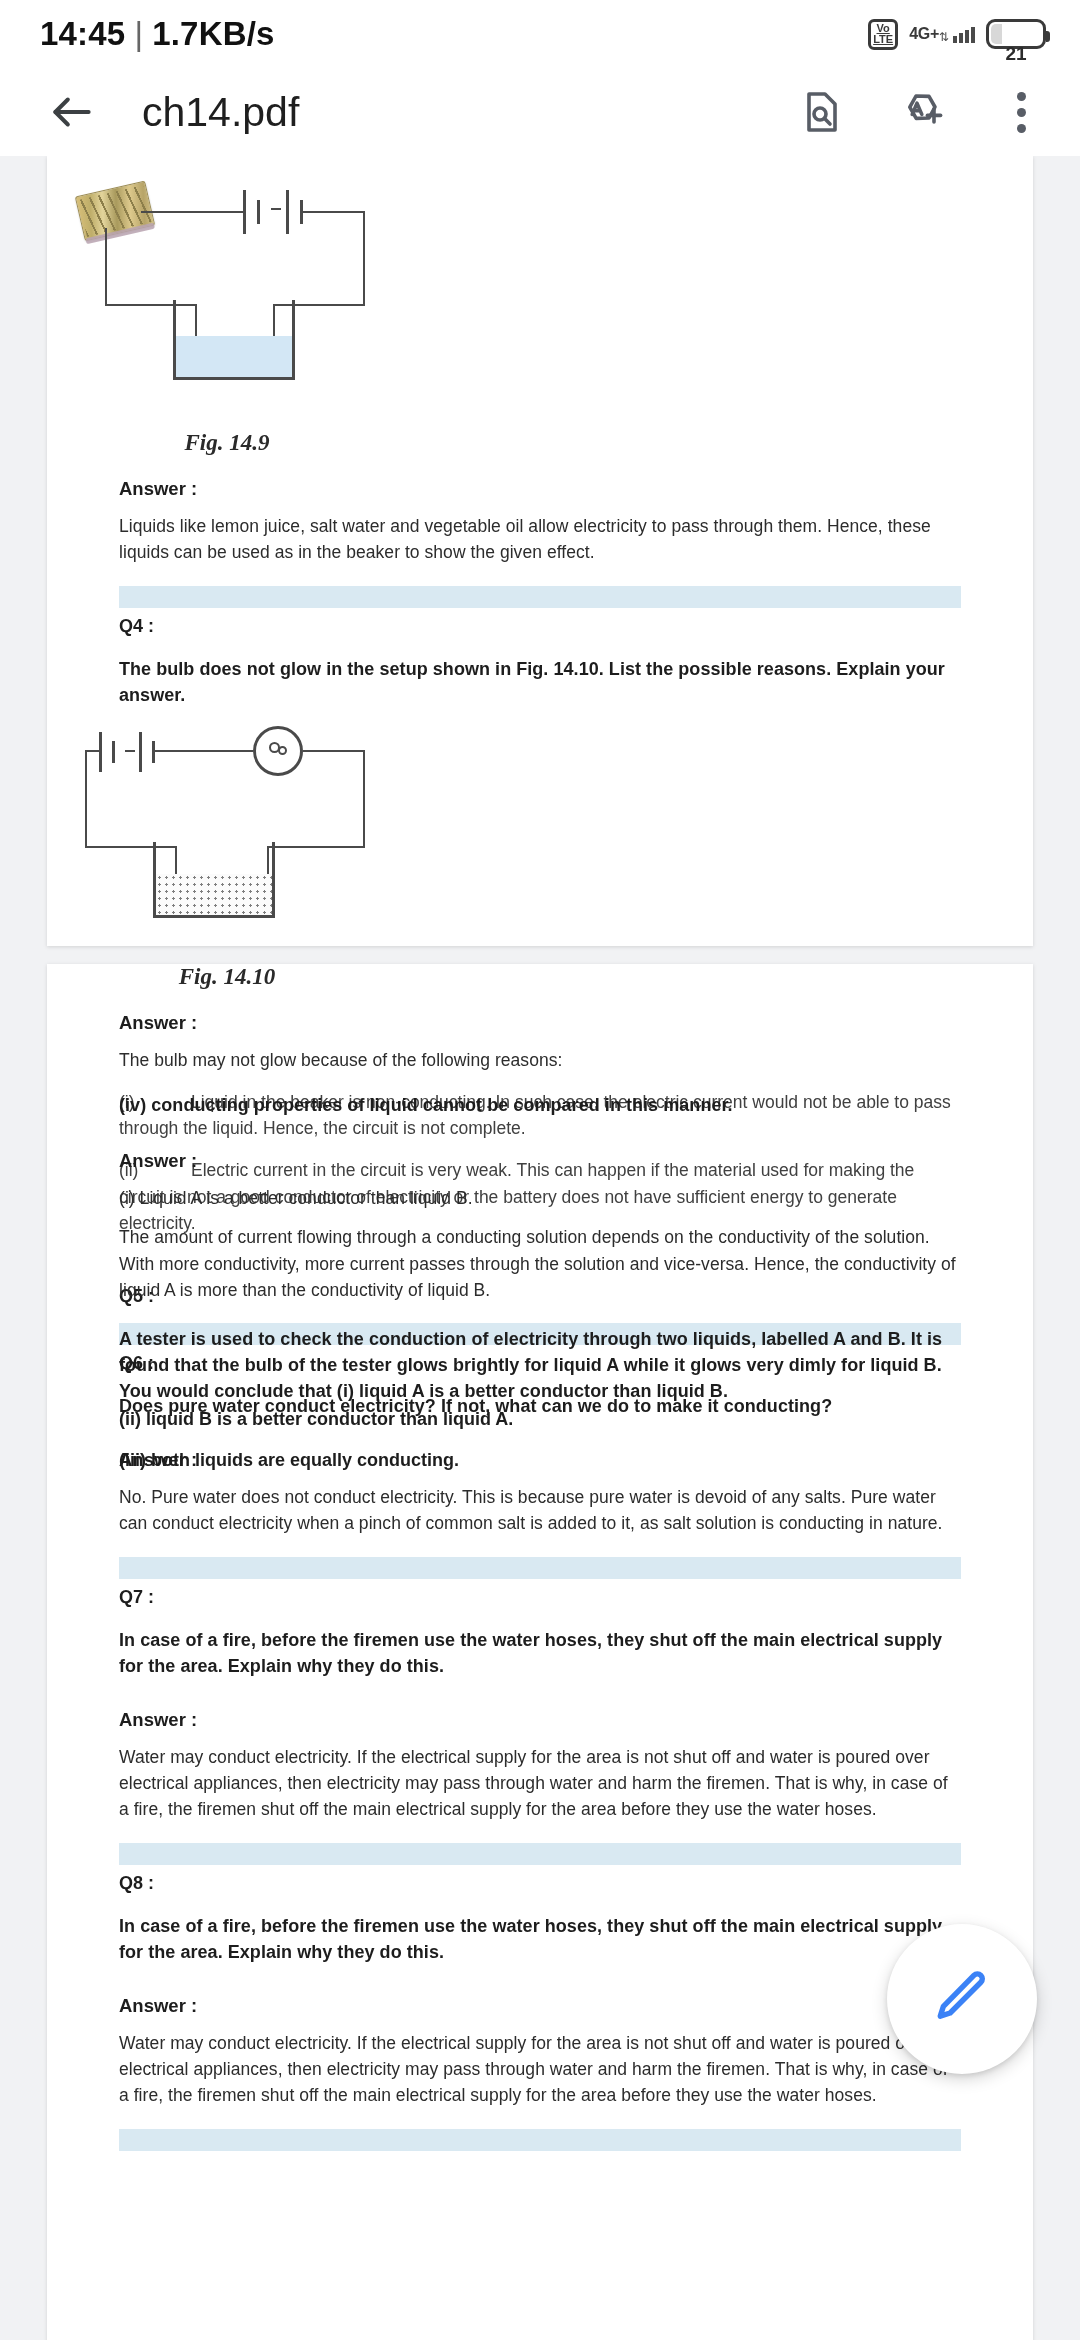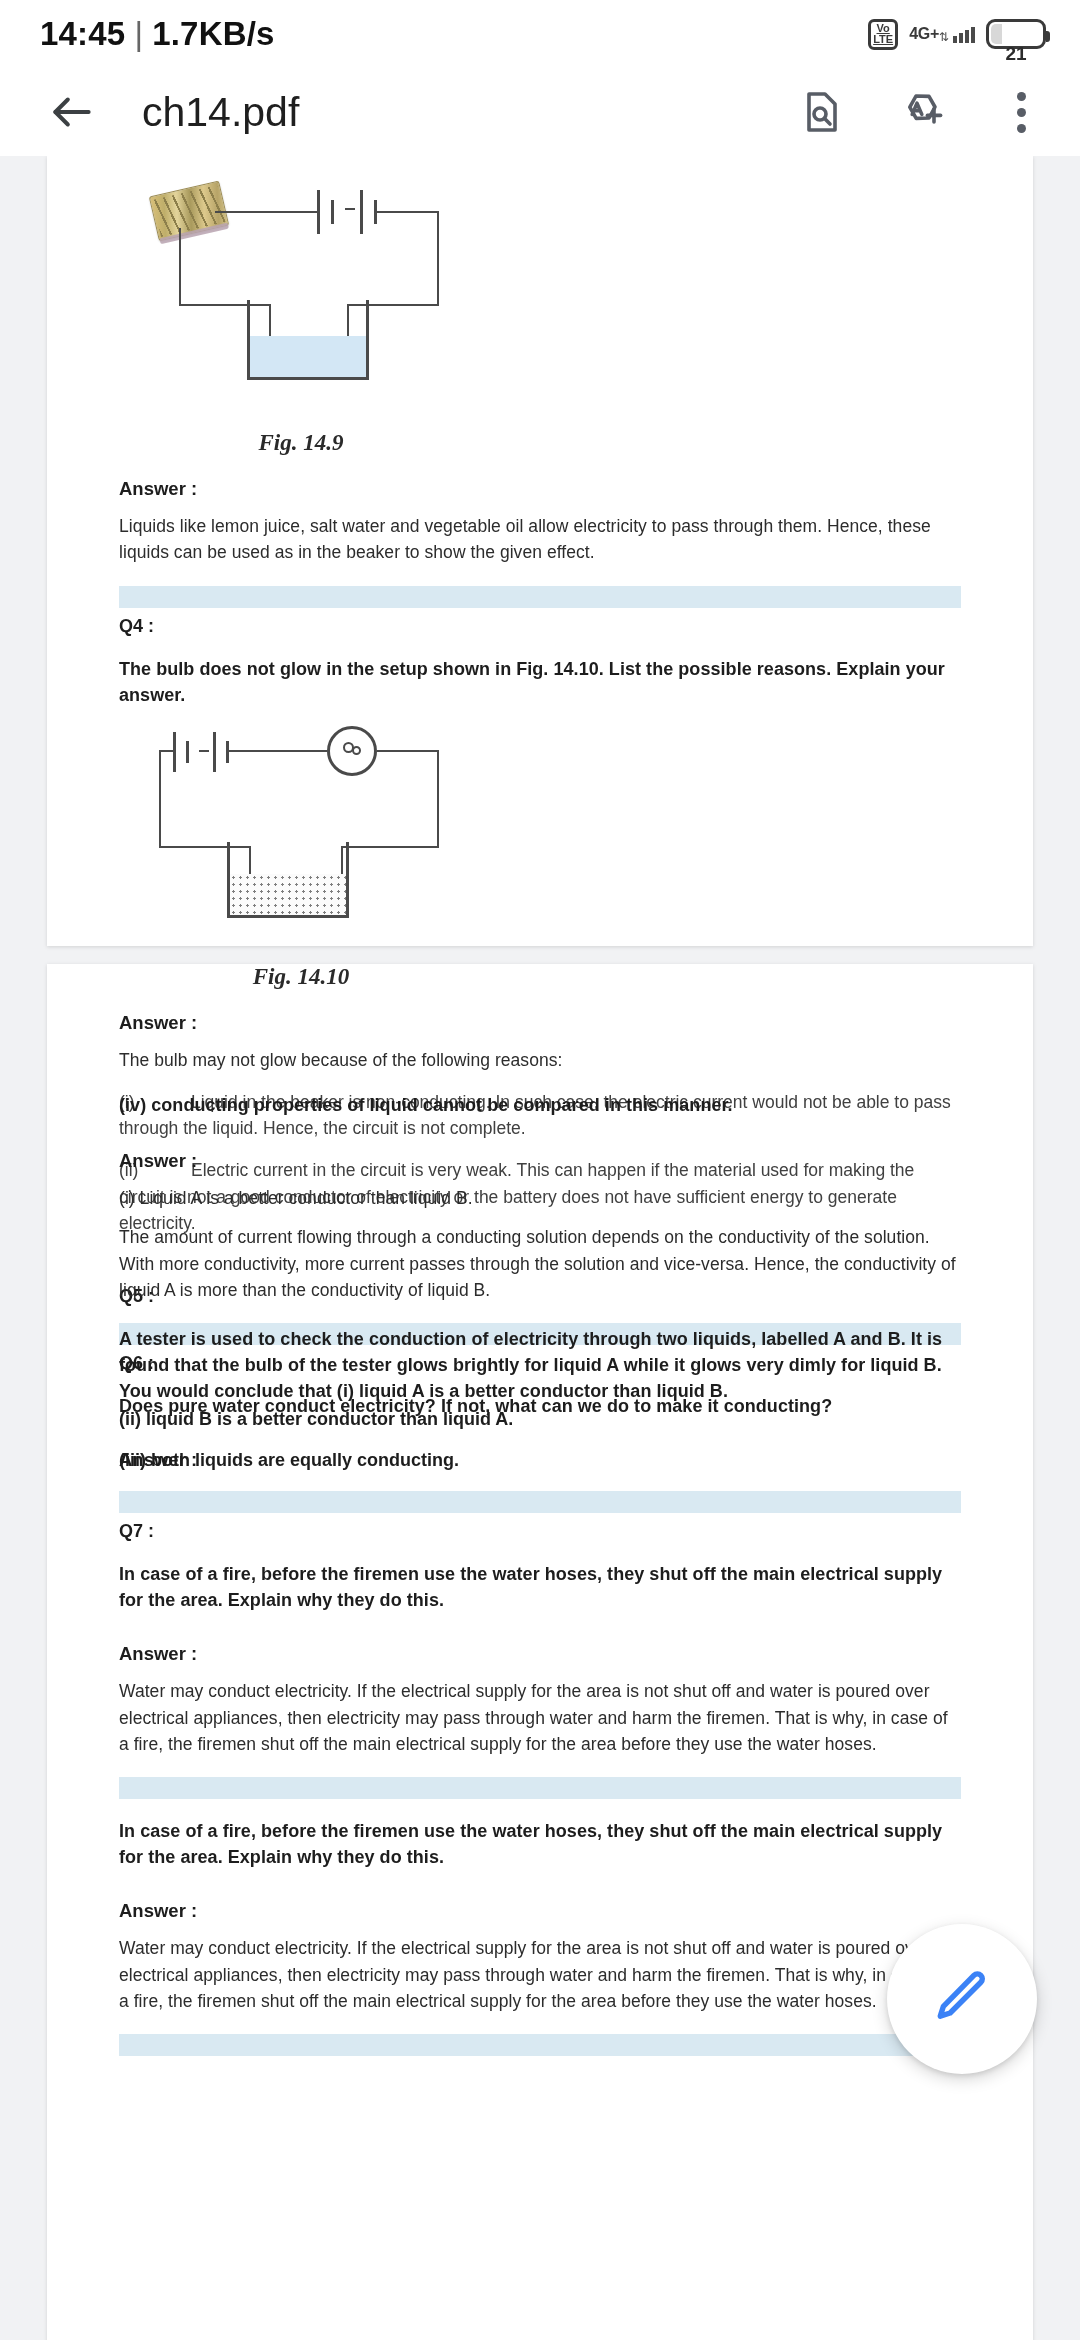--- a/index.html
+++ b/index.html
@@ -65,21 +65,21 @@
   .page{
     background:#ffffff;margin:0 47px;
     box-shadow:0 1px 4px rgba(0,0,0,.13);
   }
   .page.p1{ padding:24px 0 0; height:790px; }
   .page.p2{ margin-top:18px; padding:0; height:1420px; }
 
   .pad{ padding:0 72px 0 72px; }
 
   
-  .fig-wrap{ padding-left:74px; }
+  .fig-wrap{ }
   .figcap{ font-family:"Liberation Serif", serif; font-style:italic; font-weight:bold; font-size:23px; color:#2a2a2a; text-align:center; width:300px; margin-left:30px; }
 
   
   .ans-label{ font-size:18.5px;font-weight:bold;color:#1d1d1d;margin-top:22px; }
   .body-txt{ font-size:17.5px;color:#2c2c2c;line-height:1.5;margin-top:13px;letter-spacing:.05px; }
   .q-label{ font-size:18px;font-weight:bold;color:#1d1d1d;margin-top:8px; }
   .q-txt{ font-size:18px;font-weight:bold;color:#1d1d1d;line-height:1.45;margin-top:19px;letter-spacing:.05px; }
   .sub-txt{ font-size:18px;font-weight:bold;color:#1d1d1d;line-height:1.45;margin-top:2px; }
   .sub-txt.gap{ margin-top:14px; }
   .indent-item{ font-size:17.5px;color:#404040;line-height:1.5;margin-top:16px; }
@@ -278,26 +278,28 @@
   <div class="page p2">
     <div class="pad" style="padding-top:128px">
       <div class="q-txt" style="margin-top:0">(iv) conducting properties of liquid cannot be compared in this manner.</div>
       <div class="ans-label" style="margin-top:32px">Answer :</div>
       <div class="body-txt">(i) Liquid A is a better conductor than liquid B.</div>
       <div class="body-txt">The amount of current flowing through a conducting solution depends on the conductivity of the solution. With more conductivity, more current passes through the solution and vice-versa. Hence, the conductivity of liquid A is more than the conductivity of liquid B.</div>
       <div class="divider"></div>
       <div class="q-label">Q6 :</div>
       <div class="q-txt">Does pure water conduct electricity? If not, what can we do to make it conducting?</div>
       <div class="ans-label" style="margin-top:30px">Answer :</div>
+      <div class="body-txt">No. Pure water does not conduct electricity. This is because pure water is devoid of any salts. Pure water can conduct electricity when a pinch of common salt is added to it, as salt solution is conducting in nature.</div>
       <div class="divider"></div>
       <div class="q-label">Q7 :</div>
       <div class="q-txt">In case of a fire, before the firemen use the water hoses, they shut off the main electrical supply for the area. Explain why they do this.</div>
       <div class="ans-label" style="margin-top:30px">Answer :</div>
       <div class="body-txt">Water may conduct electricity. If the electrical supply for the area is not shut off and water is poured over electrical appliances, then electricity may pass through water and harm the firemen. That is why, in case of a fire, the firemen shut off the main electrical supply for the area before they use the water hoses.</div>
       <div class="divider"></div>
+      <div class="q-label">Q8 :</div>
       <div class="q-txt">In case of a fire, before the firemen use the water hoses, they shut off the main electrical supply for the area. Explain why they do this.</div>
       <div class="ans-label" style="margin-top:30px">Answer :</div>
       <div class="body-txt">Water may conduct electricity. If the electrical supply for the area is not shut off and water is poured over electrical appliances, then electricity may pass through water and harm the firemen. That is why, in case of a fire, the firemen shut off the main electrical supply for the area before they use the water hoses.</div>
       <div class="divider"></div>
     </div>
   </div>
 </div>
 
 <div class="fab">
   <span>

